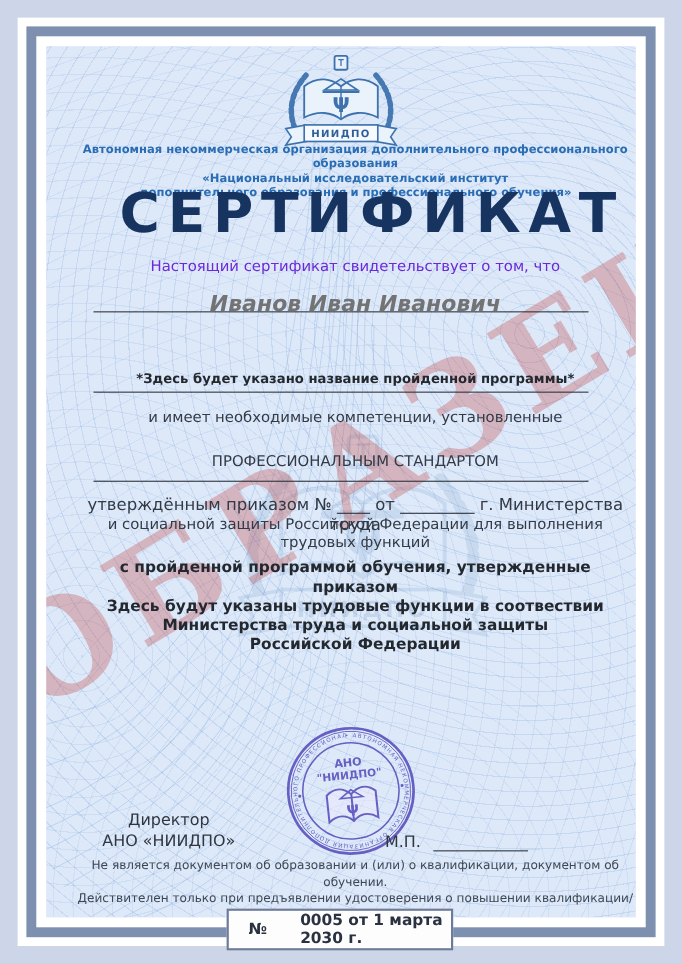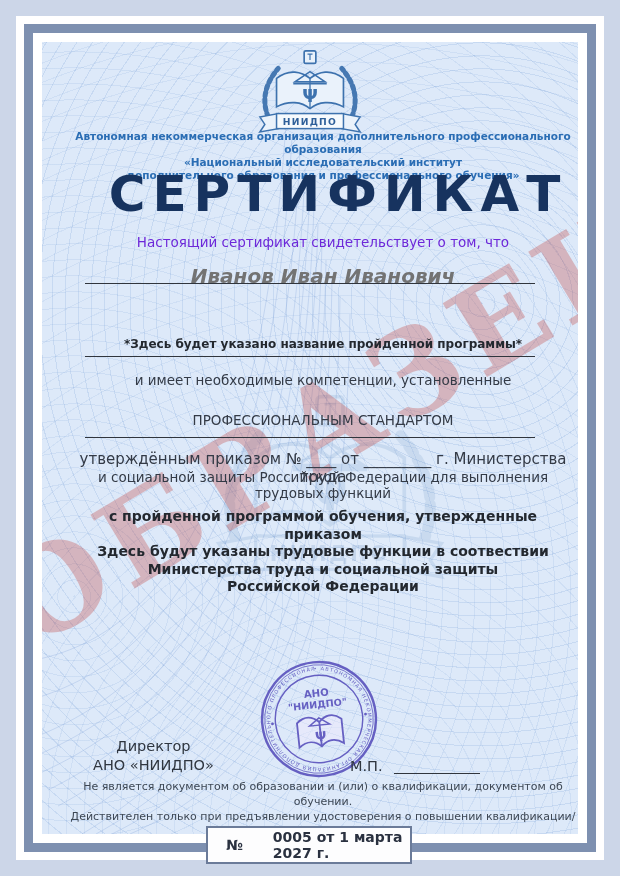--- a/index.html
+++ b/index.html
@@ -176,15 +176,15 @@
             </div>
           </div>
 
         </div>
       </div>
     </div>
   </div>
 
   <div class="num-box">
     <span>№</span>
-    <span class="val">0005 от 1 марта 2027 г.</span>
+    <span class="val">0005 от 1 марта 2030 г.</span>
   </div>
 </div>
 
 </body></html>

